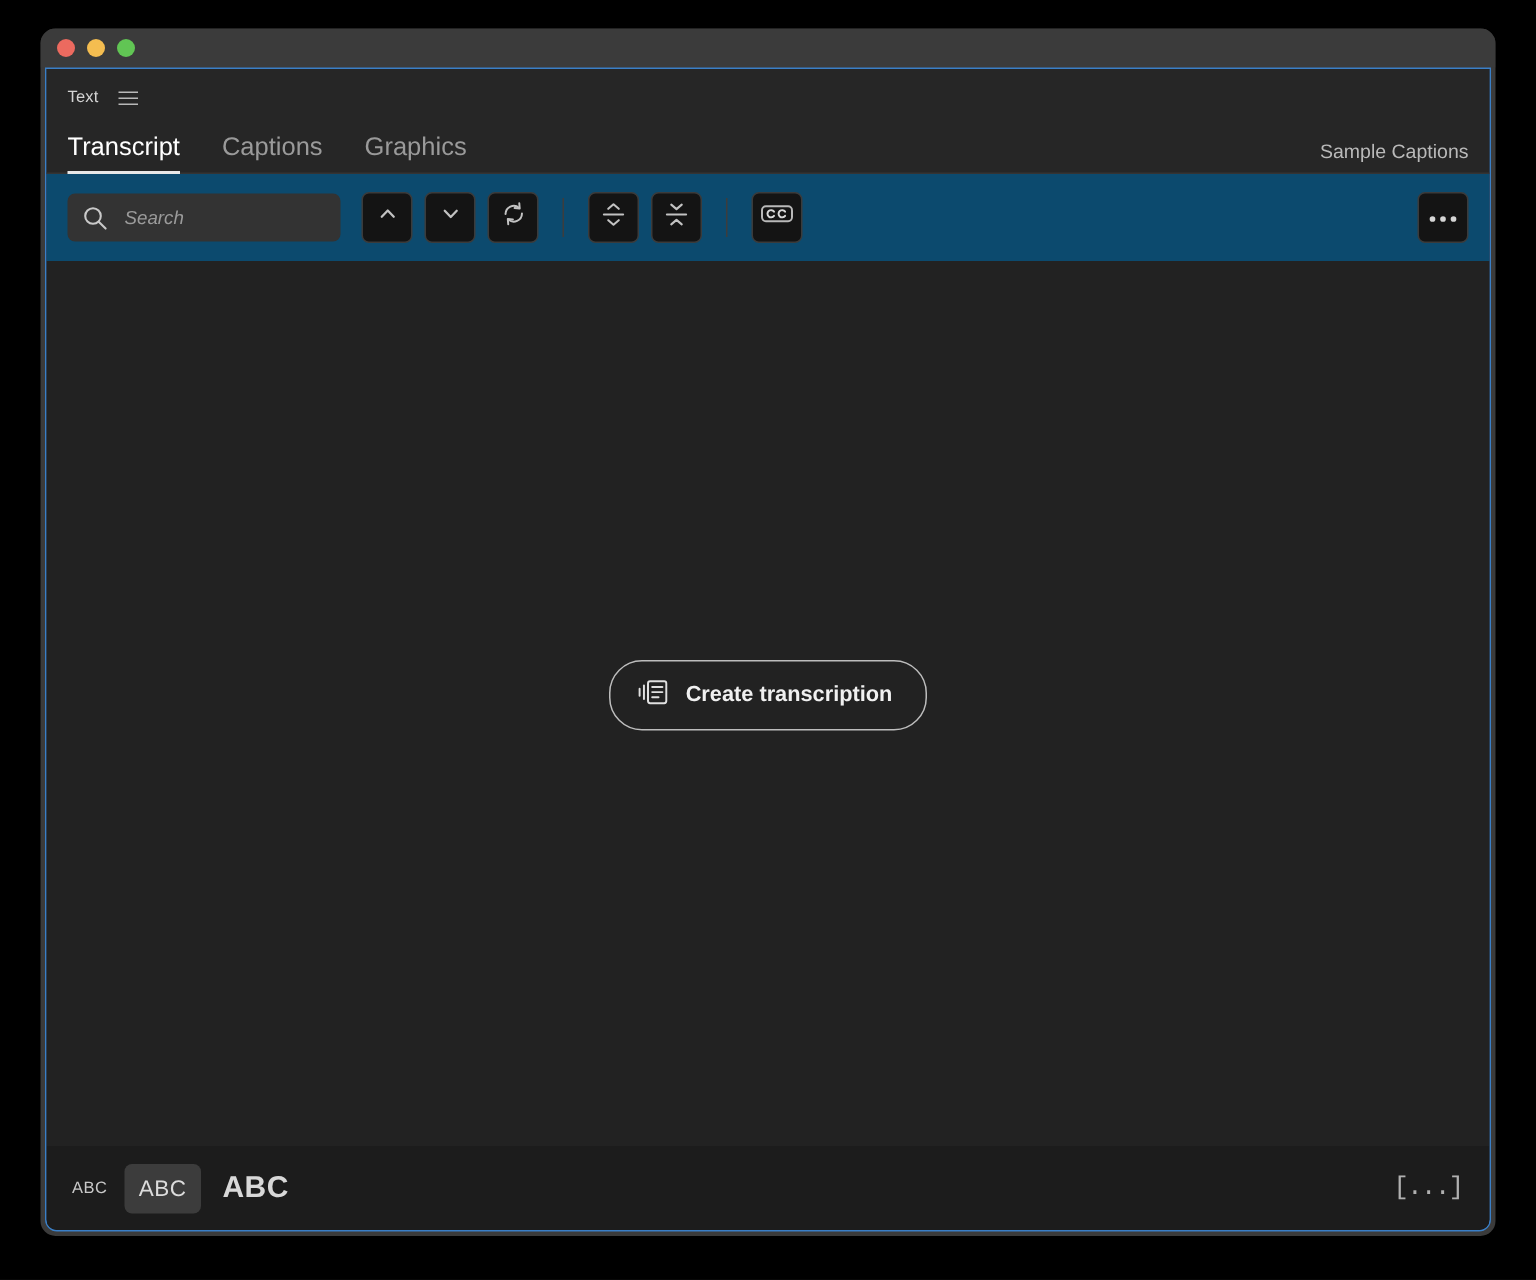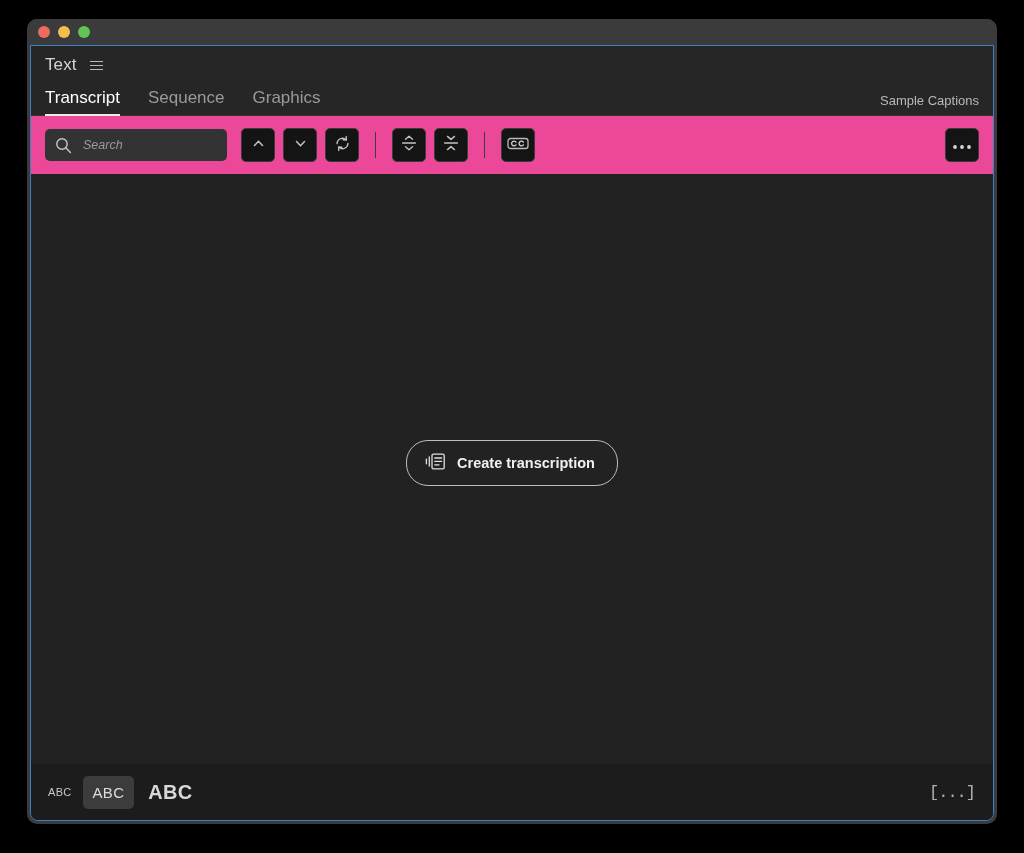--- a/index.html
+++ b/index.html
@@ -63,21 +63,21 @@
     height: 38px;
     flex: 0 0 38px;
     display: flex;
     align-items: center;
     padding-left: 14px;
     background: #262626;
     box-sizing: border-box;
   }
   #panel-title {
     color: #d4d4d4;
-    font-size: 17px;
+    font-size: 11px;
     letter-spacing: .1px;
   }
   #panel-menu-icon {
     margin-left: 13px;
     display: flex;
     flex-direction: column;
     justify-content: space-between;
     width: 13px;
     height: 9px;
     cursor: pointer;
@@ -120,21 +120,21 @@
     margin-left: auto;
     font-size: 13px;
     color: #b9b9b9;
     padding-bottom: 7px;
   }
 
   
   #toolbar {
     height: 58px;
     flex: 0 0 58px;
-    background: #ec4899;
+    background: #0c4a6e;
     display: flex;
     align-items: center;
     padding: 0 14px;
     box-sizing: border-box;
   }
   #search-box {
     width: 182px;
     height: 32px;
     background: #333333;
     border-radius: 5px;
@@ -256,21 +256,21 @@
       <span id="panel-title">Text</span>
       <span id="panel-menu-icon">
         <i></i>
           <i></i>
           <i></i>
       </span>
     </div>
 
     <div id="tabbar">
       <div class="tab active">Transcript</div>
-      <div class="tab">Sequence</div>
+      <div class="tab">Captions</div>
       <div class="tab">Graphics</div>
       <div id="sequence-name">Sample Captions</div>
     </div>
 
     <div id="toolbar">
 
       <div id="search-box">
         <span class="mag">
           <svg width="17" height="17" viewBox="0 0 17 17">
             <circle cx="7" cy="7" r="5.2" fill="none" stroke="#c9c9c9" stroke-width="1.4"></circle>

